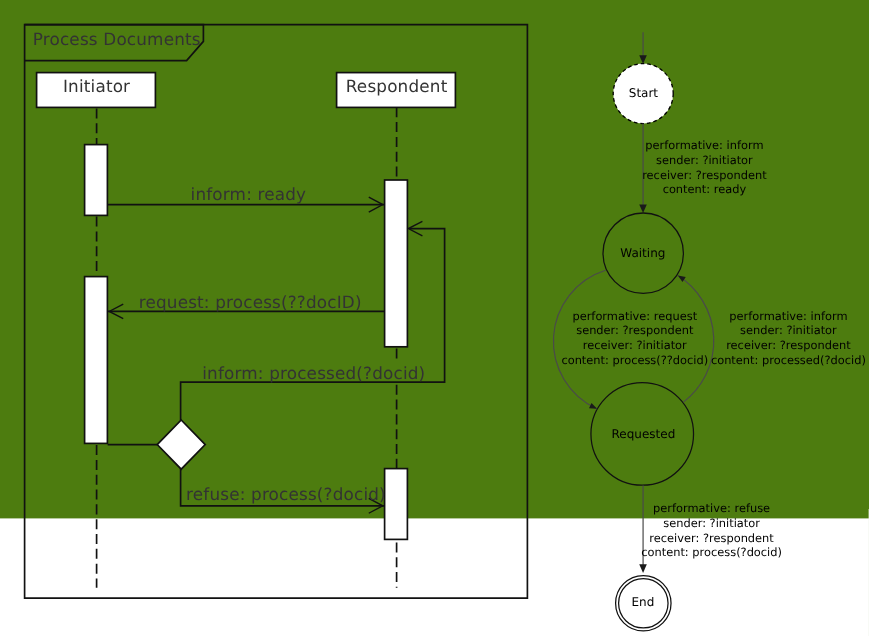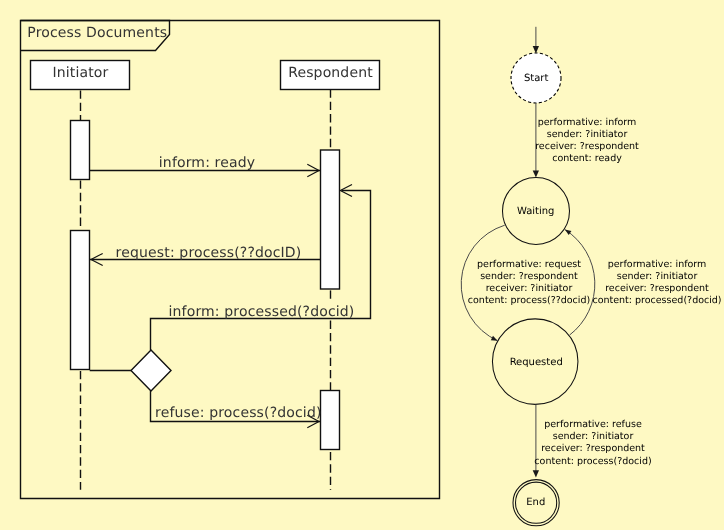--- a/index.html
+++ b/index.html
@@ -1,17 +1,17 @@
 <!DOCTYPE html>
 <html><head>
 <meta charset="utf-8">
 <style>
   html,body{margin:0;padding:0;background:#ffffff;}
   body{width:724px;height:530px;overflow:hidden;font-family:"DejaVu Sans",sans-serif;}
-  #root{position:relative;width:724px;height:530px;background:#fef9c3;-webkit-font-smoothing:antialiased;text-rendering:geometricPrecision;}
+  #root{position:relative;width:724px;height:432px;background:#4d7c0f;-webkit-font-smoothing:antialiased;text-rendering:geometricPrecision;}
   svg{display:block;position:absolute;top:0;left:0;transform:translateZ(0);}
   .stroke{fill:none;stroke:#111;stroke-width:1.4;}
   .thin{fill:none;stroke:#4a4a4a;stroke-width:1;}
   .arrowv{fill:none;stroke:#111;stroke-width:1.15;}
   .boxline{fill:#ffffff;stroke:#111;stroke-width:1.4;}
   .lifeline{fill:none;stroke:#111;stroke-width:1.4;stroke-dasharray:8.35 4.0;}
   .dashcircle{fill:#ffffff;stroke:#000;stroke-width:1.1;stroke-dasharray:3.1 2.4;}
   .solidcircle{fill:none;stroke:#111;stroke-width:1.05;}
   .t-seq{font-family:"DejaVu Sans",sans-serif;font-size:14px;letter-spacing:0.15px;fill:#333;}
   .t-state{font-family:"DejaVu Sans",sans-serif;font-size:9.5px;fill:#000;}

